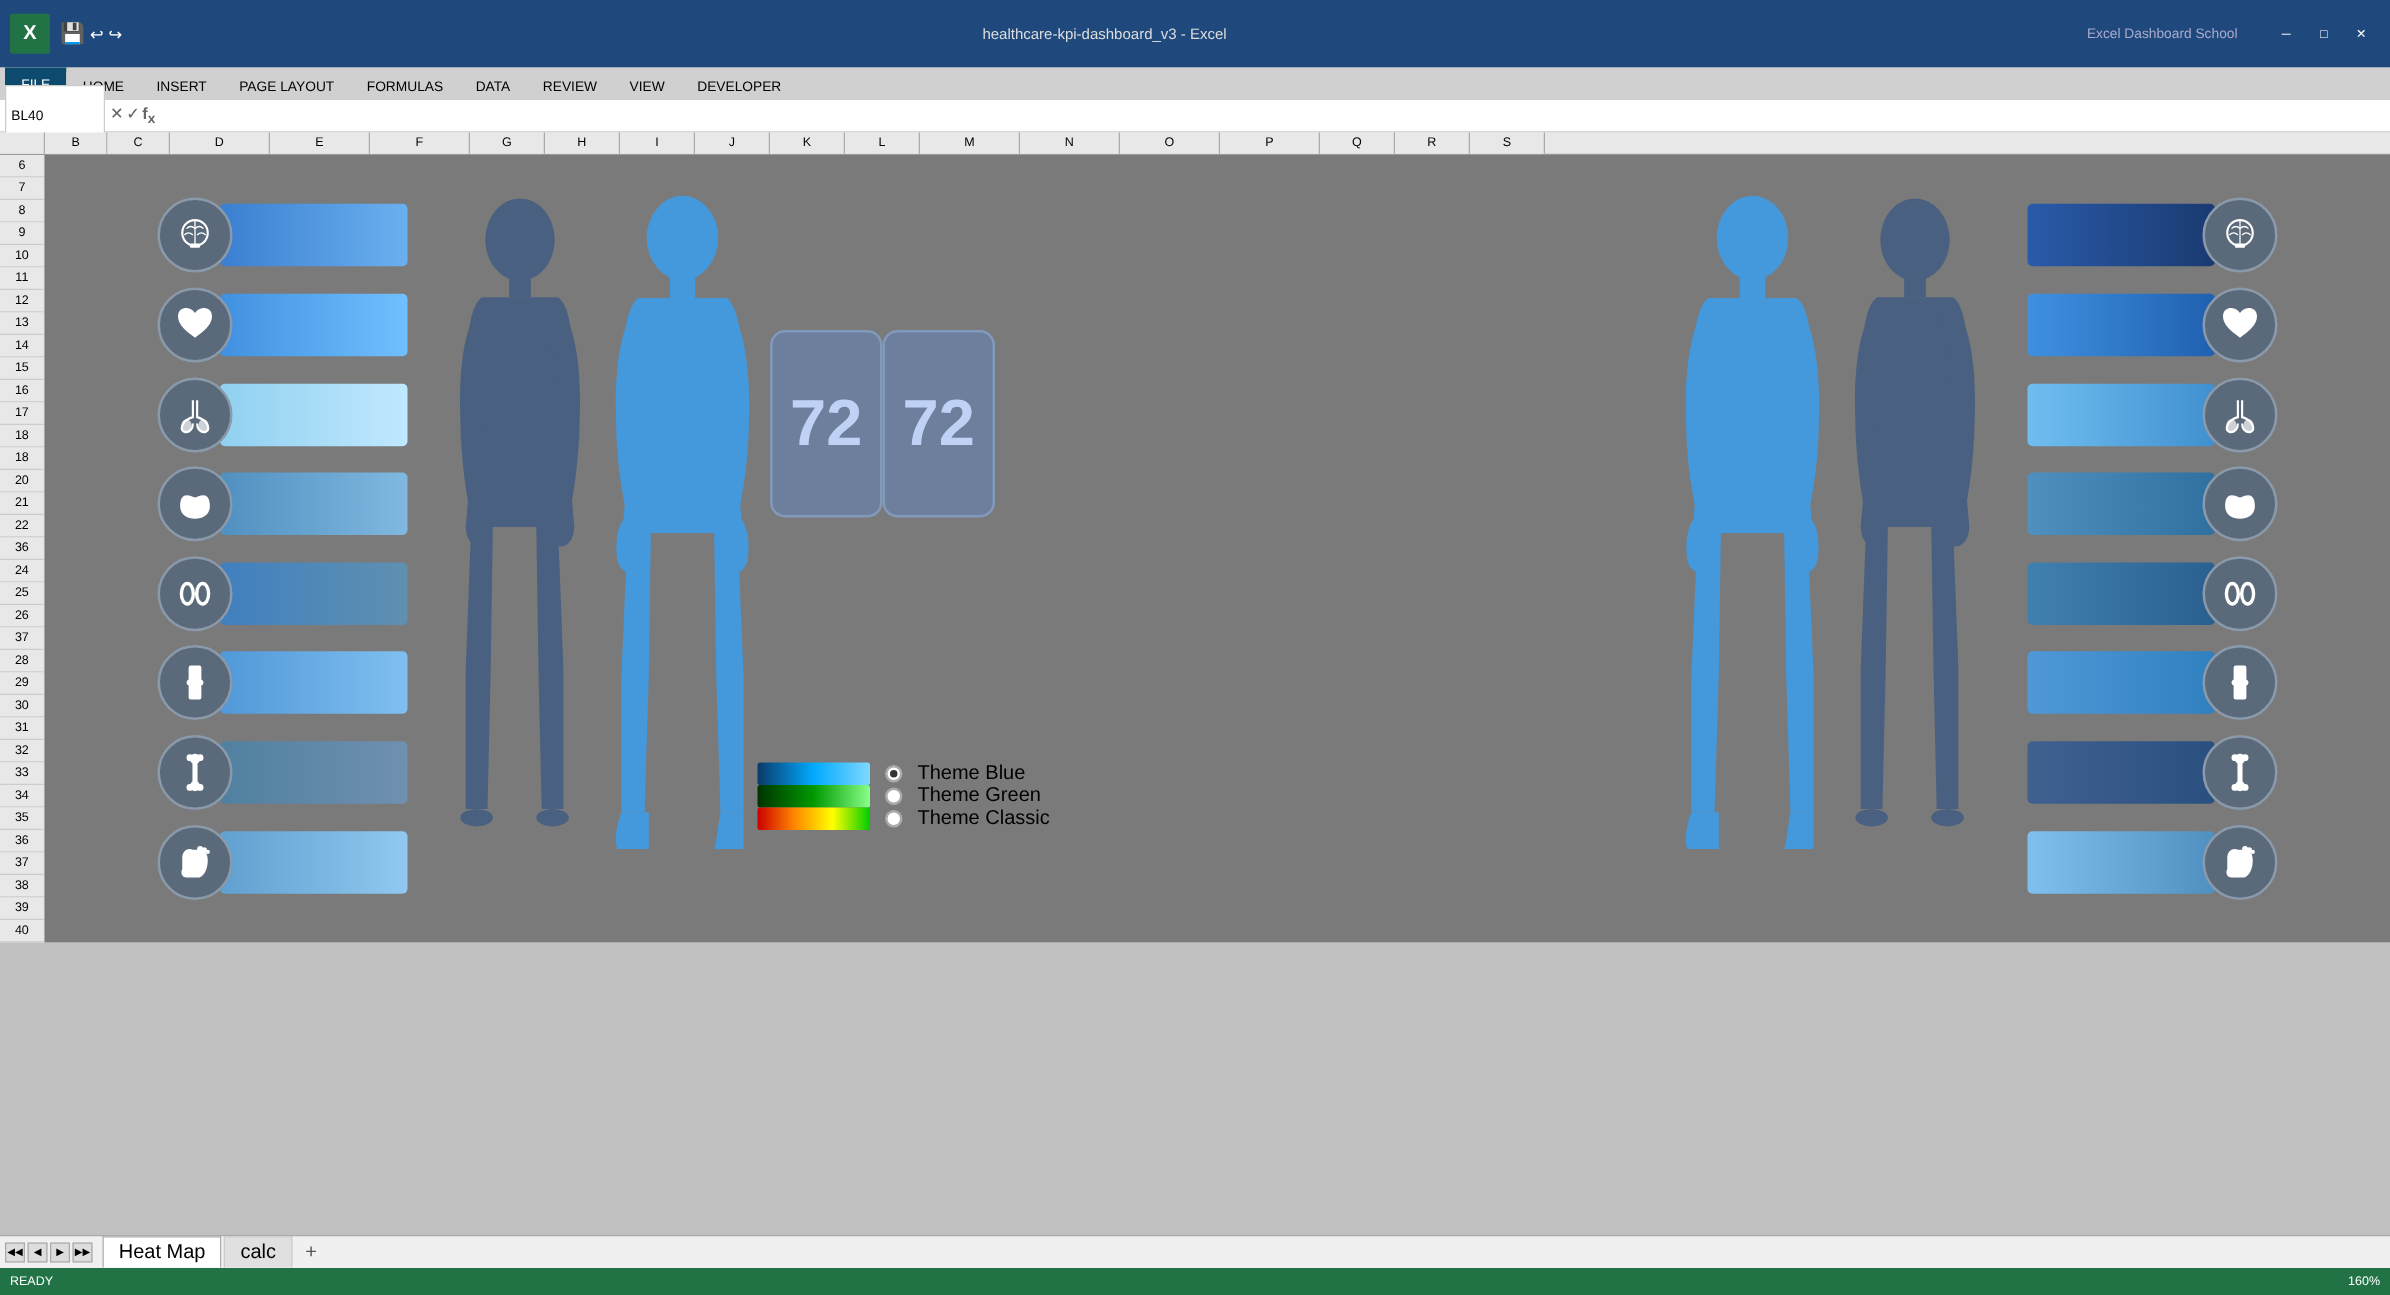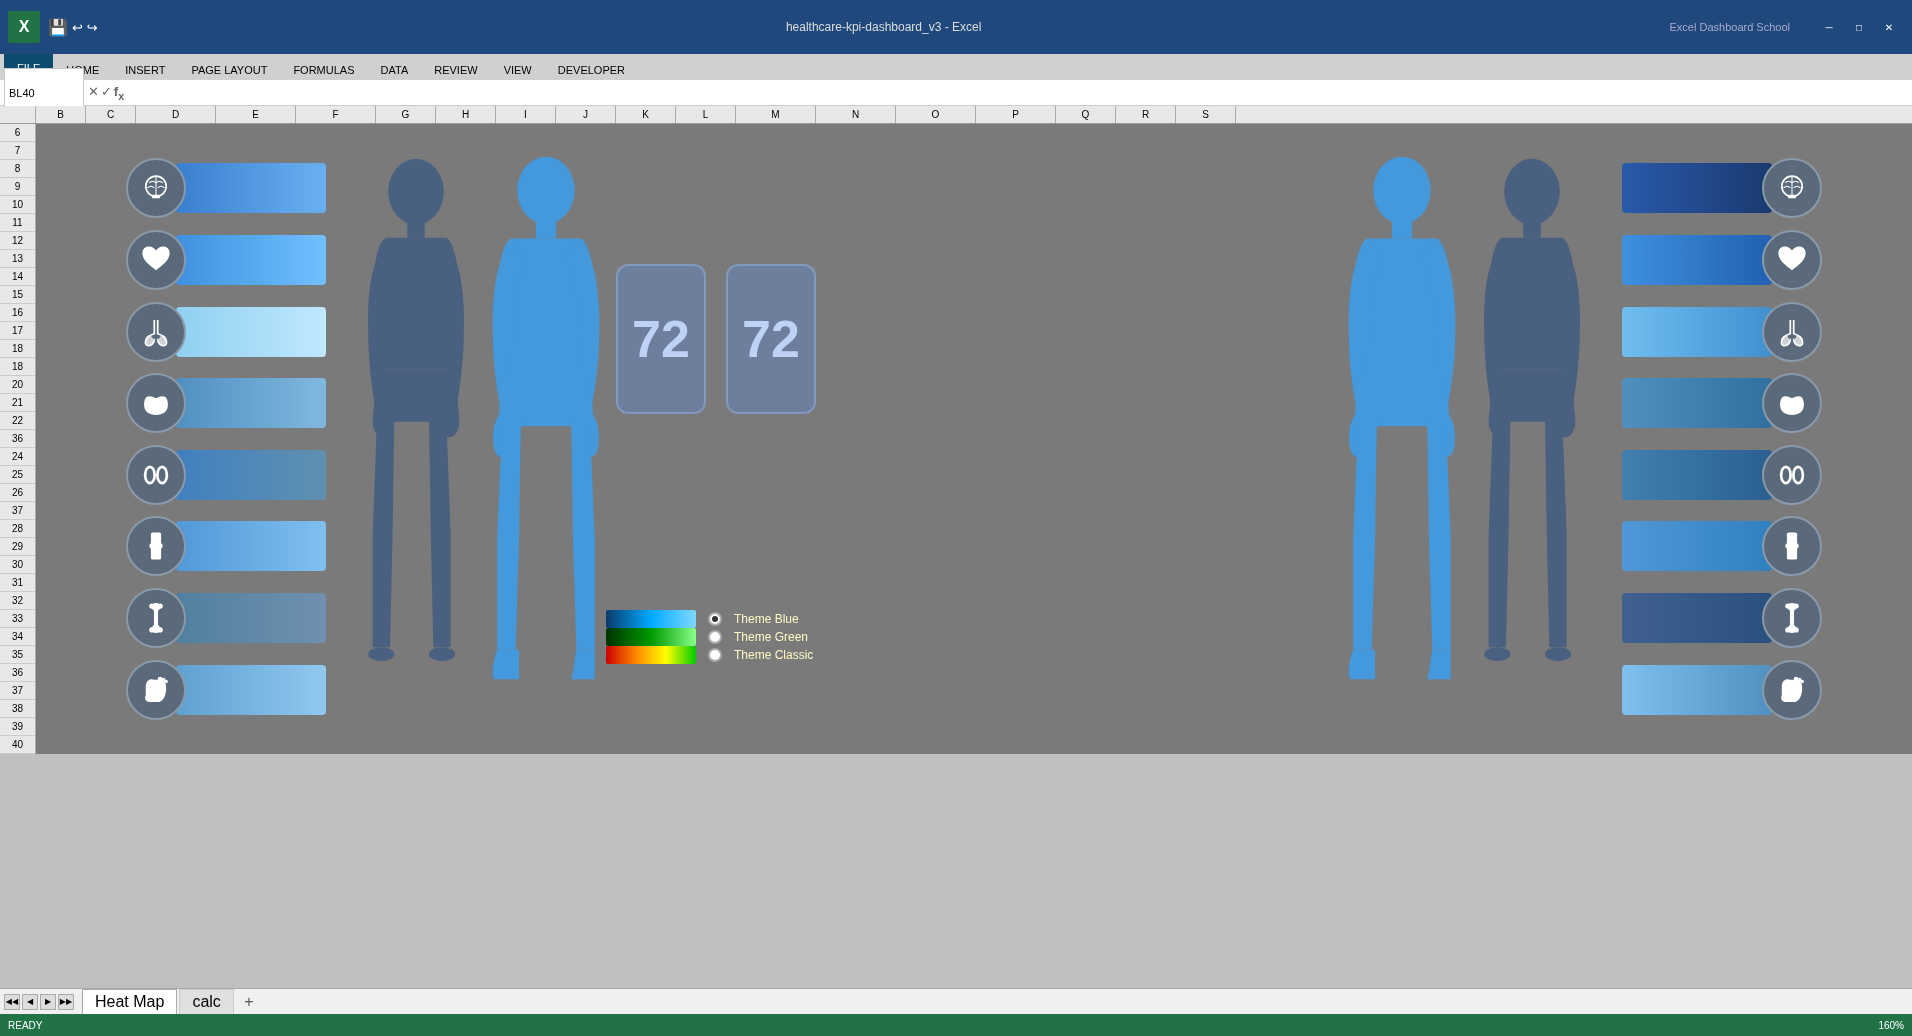--- a/index.html
+++ b/index.html
@@ -239,22 +239,22 @@
     }
     .theme-radio.selected::after {
       content: '';
       width: 6px;
       height: 6px;
       border-radius: 50%;
       background: #333;
     }
 
     .theme-label {
-      font-size: 12px;
-      color: #fef9c3;
+      font-size: 16px;
+      color: #000000;
       white-space: nowrap;
     }
 
     .gradient-blue { background: linear-gradient(to right, #0a3a6a, #00aaff, #80d8ff); }
     .gradient-green { background: linear-gradient(to right, #003300, #009900, #88ff88); }
     .gradient-classic { background: linear-gradient(to right, #cc0000, #ff8800, #ffff00, #00cc00); }
 
     
     .status-bar {
       position: fixed;
@@ -651,21 +651,21 @@
           <path d="M18 332 L12 470 L12 600 L34 600 L38 470 L40 332 Z" fill="#4499dd"></path>
 
           <path d="M100 332 L102 470 L106 600 L128 600 L128 470 L122 332 Z" fill="#4499dd"></path>
 
           <path d="M12 600 C8 610 5 625 8 635 L38 635 L38 600 Z" fill="#4499dd"></path>
 
           <path d="M106 600 L128 600 L128 635 L100 635 C103 625 104 610 106 600 Z" fill="#4499dd"></path>
         </svg>
       </div>
 
-      <div style="position:absolute; left:570px; top:130px; display:flex; gap:20px;">
+      <div style="position:absolute; left:570px; top:130px; display:flex; ">
         <div class="kpi-box">
           <span>72</span>
         </div>
         <div class="kpi-box">
           <span>72</span>
         </div>
       </div>
 
       <div style="position:absolute; left:560px; bottom:80px;">
         <div class="theme-row">

